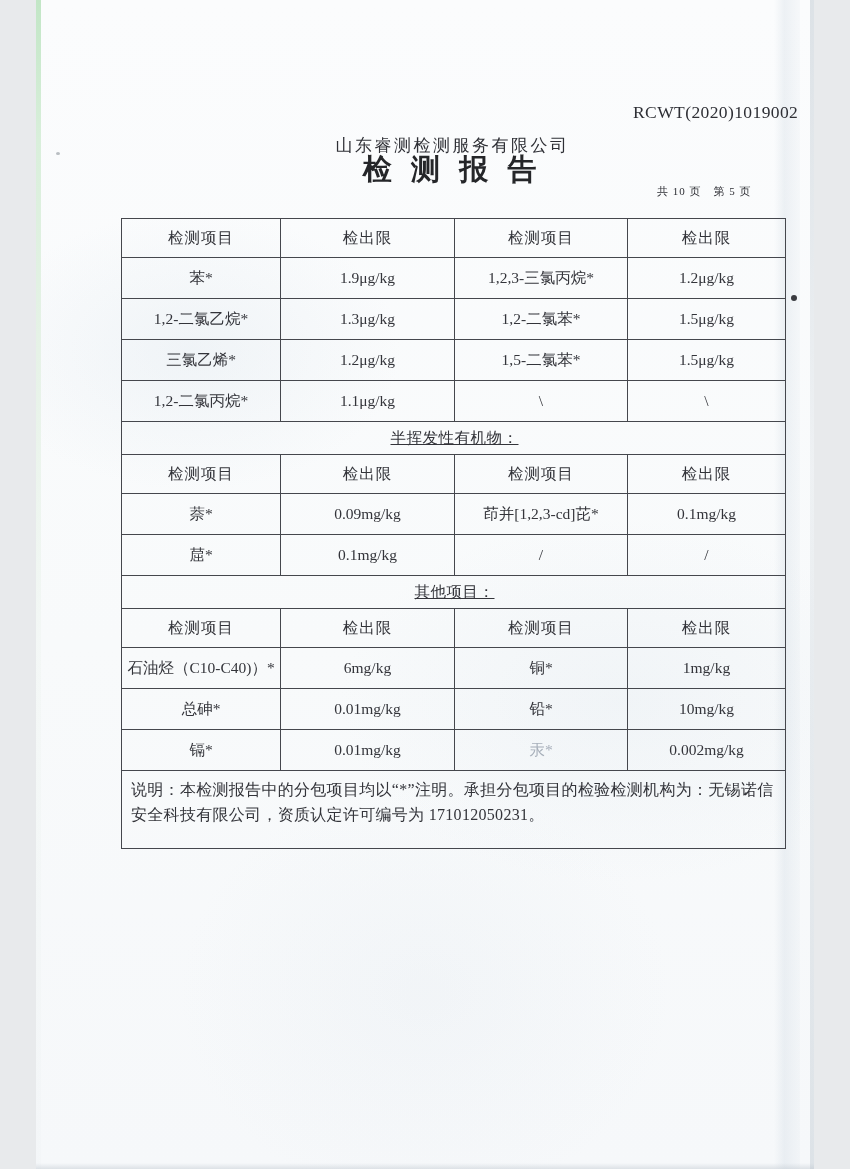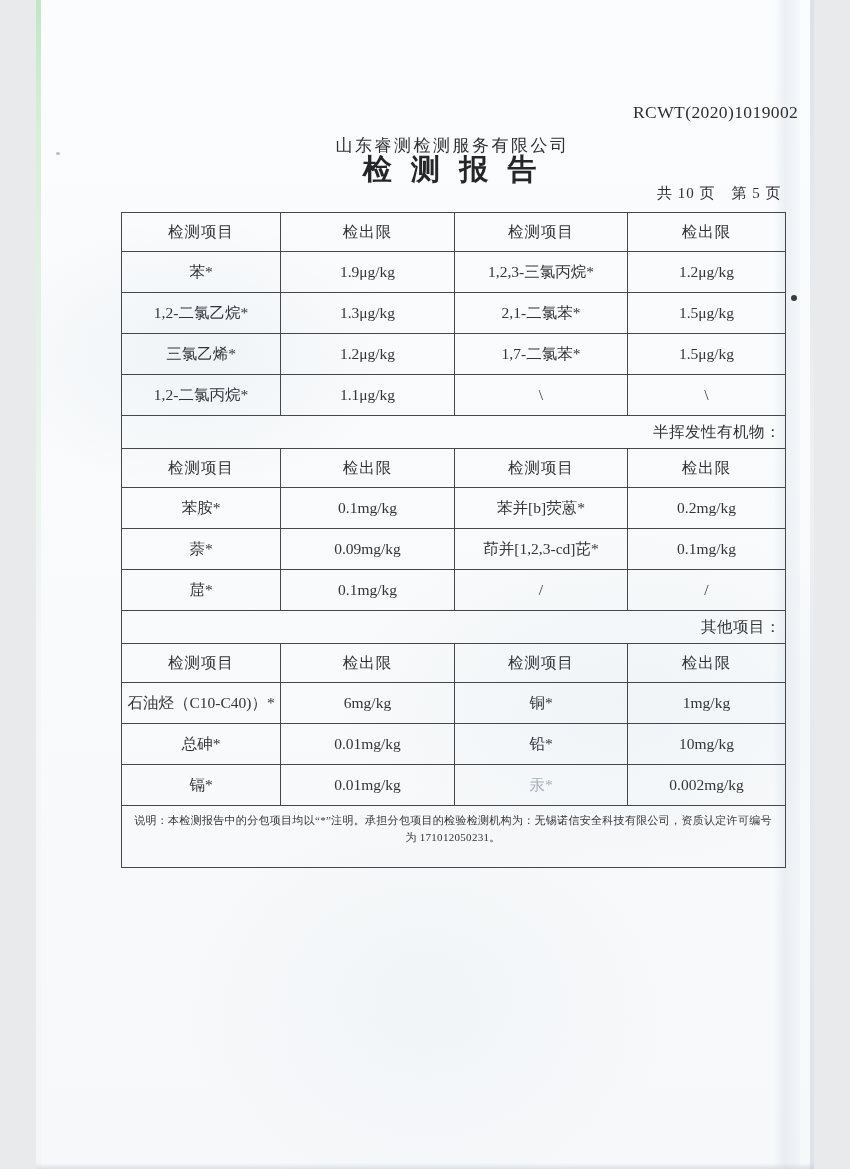--- a/index.html
+++ b/index.html
@@ -47,42 +47,42 @@
     position: absolute; top: 134px; left: 0; width: 833px;
     text-align: center; font-size: 17px; letter-spacing: 2.5px; color: #2e2f35;
   }
   .doc-title {
     position: absolute; top: 150px; left: 0; width: 833px;
     text-align: center; font-size: 29px; font-weight: bold;
     letter-spacing: 6px; color: #252629;
   }
   .pagination {
     position: absolute; top: 184px; left: 621px;
-    font-size: 15px; color: #2e2f35; letter-spacing: 1px;
-  }
-
-  .table-wrap { position: absolute; left: 85px; top: 212px; width: 664px; }
+    font-size: 11px; color: #2e2f35; letter-spacing: 1px;
+  }
+
+  .table-wrap { position: absolute; left: 85px; top: 218px; width: 664px; }
   table.report {
     width: 100%; border-collapse: collapse; table-layout: fixed;
   }
   table.report th, table.report td {
     border: 1px solid #45474d;
     text-align: center; vertical-align: middle;
     font-size: 15.5px; font-weight: normal;
     color: #33343a; padding: 2px 4px;
     overflow: hidden; white-space: nowrap;
   }
   table.report tr.row-header th { height: 39px; letter-spacing: 1px; }
   table.report tr.row-data td { height: 41px; }
   table.report tr.row-section td {
-    height: 33px; text-align: right; padding-left: 6px; letter-spacing: 0.5px;
+    height: 33px; text-align: center; padding-left: 6px; letter-spacing: 0.5px; text-decoration: underline;
   }
   table.report tr.row-note td {
-    height: 60px; text-align: center; padding: 6px 10px 20px 9px;
-    line-height: 1.58; white-space: normal; font-size: 11px; letter-spacing: 0.3px;
+    height: 60px; text-align: left; padding: 6px 10px 20px 9px;
+    line-height: 1.58; white-space: normal; font-size: 16px; letter-spacing: 0.3px;
   }
   table.report td.faded { color: #a7afba; }
 
   
   .stamp-frag {
     position: absolute; color: #e05460; font-weight: bold;
     font-family: "Liberation Serif", "DejaVu Serif", serif;
     opacity: 0.88; line-height: 1;
   }
   .frag-stroke { top: 624px; left: 792px; font-size: 30px; transform: rotate(-16deg); }
@@ -129,49 +129,43 @@
           </tr>
           <tr class="row-data">
             <td>苯*</td>
             <td>1.9μg/kg</td>
             <td>1,2,3-三氯丙烷*</td>
             <td>1.2μg/kg</td>
           </tr>
           <tr class="row-data">
             <td>1,2-二氯乙烷*</td>
             <td>1.3μg/kg</td>
-            <td>2,1-二氯苯*</td>
+            <td>1,2-二氯苯*</td>
             <td>1.5μg/kg</td>
           </tr>
           <tr class="row-data">
             <td>三氯乙烯*</td>
             <td>1.2μg/kg</td>
-            <td>1,7-二氯苯*</td>
+            <td>1,5-二氯苯*</td>
             <td>1.5μg/kg</td>
           </tr>
           <tr class="row-data">
             <td>1,2-二氯丙烷*</td>
             <td>1.1μg/kg</td>
             <td>\</td>
             <td>\</td>
           </tr>
           <tr class="row-section">
             <td colspan="4">半挥发性有机物：</td>
           </tr>
           <tr class="row-header">
             <th>检测项目</th>
             <th>检出限</th>
             <th>检测项目</th>
             <th>检出限</th>
-          </tr>
-          <tr class="row-data">
-            <td>苯胺*</td>
-            <td>0.1mg/kg</td>
-            <td>苯并[b]荧蒽*</td>
-            <td>0.2mg/kg</td>
           </tr>
           <tr class="row-data">
             <td>萘*</td>
             <td>0.09mg/kg</td>
             <td>茚并[1,2,3-cd]芘*</td>
             <td>0.1mg/kg</td>
           </tr>
           <tr class="row-data">
             <td>䓛*</td>
             <td>0.1mg/kg</td>

